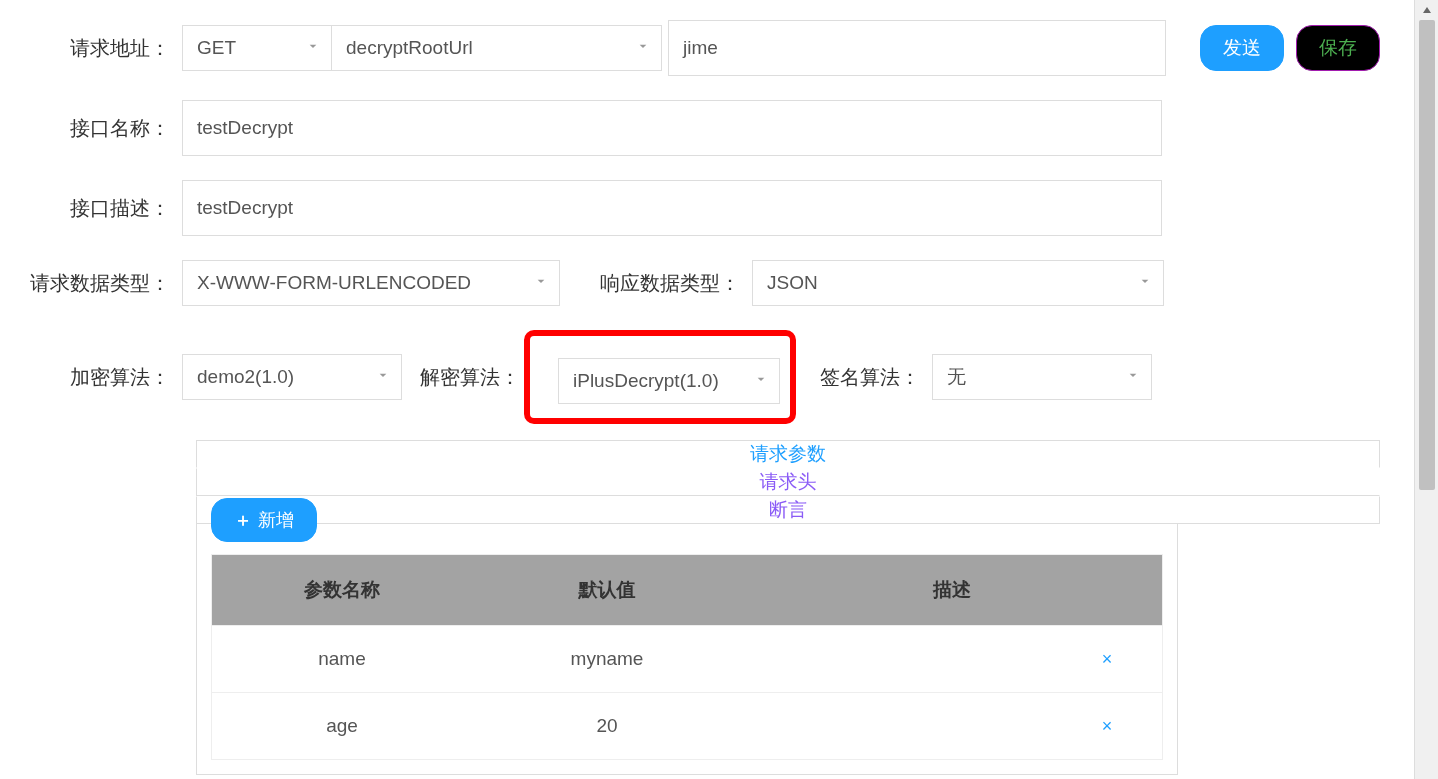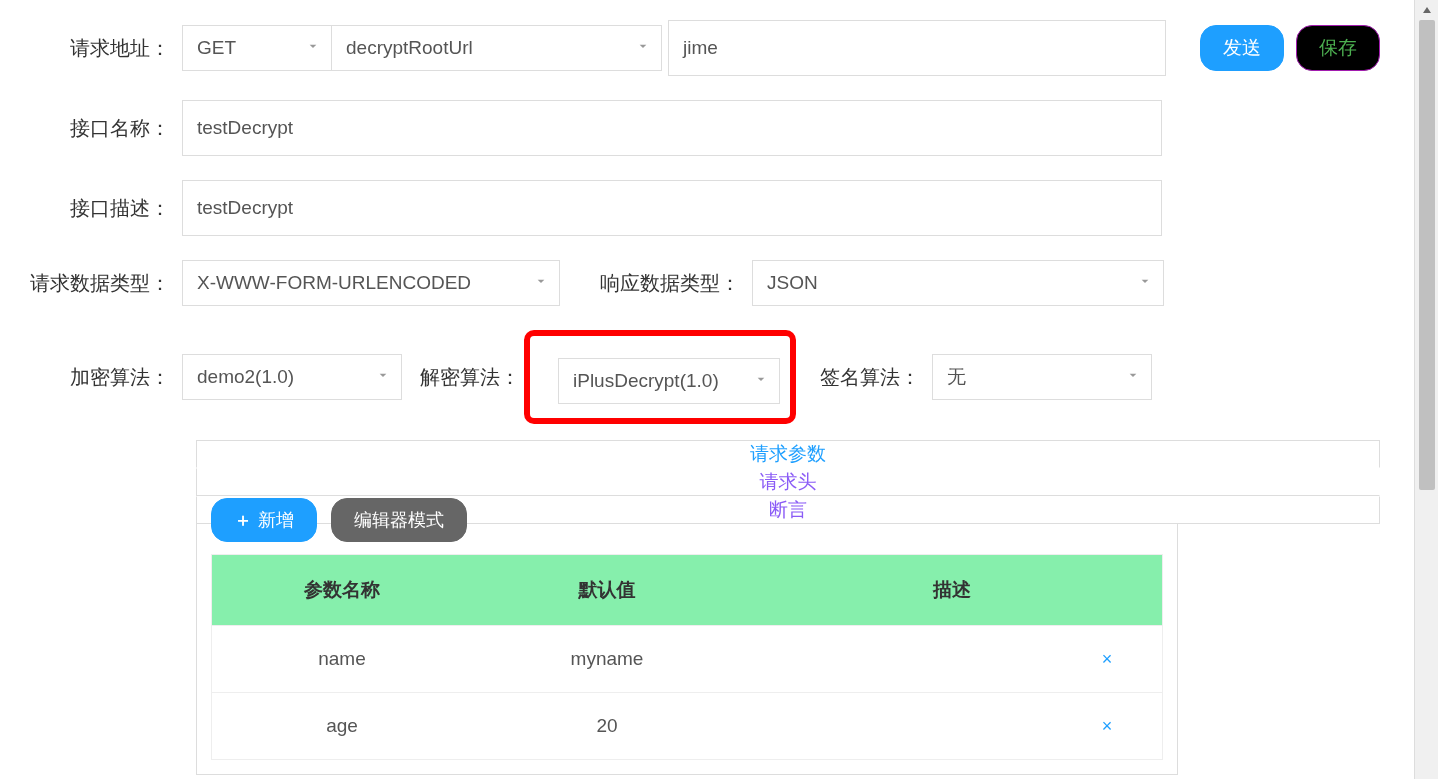--- a/index.html
+++ b/index.html
@@ -154,21 +154,21 @@
     width: 100%;
     border: 1px solid #eee;
   }
   .table .thead, .table .trow {
     display: flex;
   }
   .thead {
     border-bottom: 1px solid #eee;
     font-weight: bold;
     color: #333;
-    background: #86efac;
+    background: #a3a3a3;
   }
   .trow {
     border-bottom: 1px solid #eee;
     color: #555;
   }
   .trow:last-child { border-bottom: none;}
   .tcell {
     padding: 22px 10px;
     text-align: center;
     font-size: 19px;
@@ -313,21 +313,20 @@
       <div class="tab">请求头</div>
       <div class="tab">断言</div>
     </div>
 
     <div class="tab-body">
       <div class="btn-row">
         <div class="btn btn-blue">
             <span class="plus">＋</span>
             <span>新增</span>
           </div>
-        <div class="btn btn-gray">编辑器模式</div>
       </div>
 
       <div class="table">
         <div class="thead">
           <div class="tcell c-name">参数名称</div>
           <div class="tcell c-def">默认值</div>
           <div class="tcell c-desc">描述</div>
         </div>
 
         <div class="trow">

